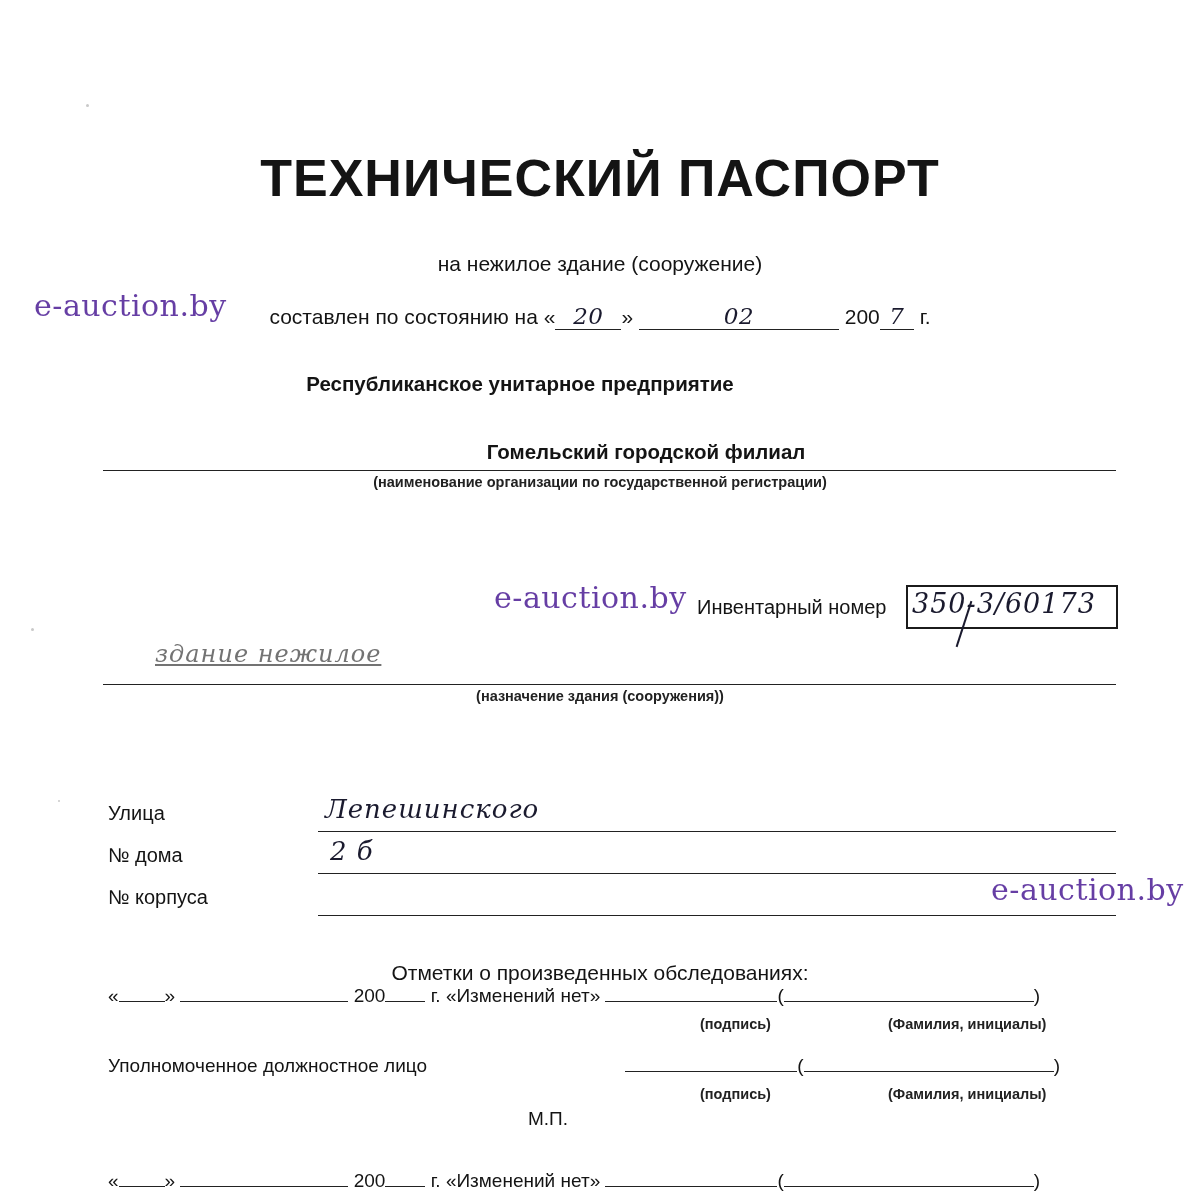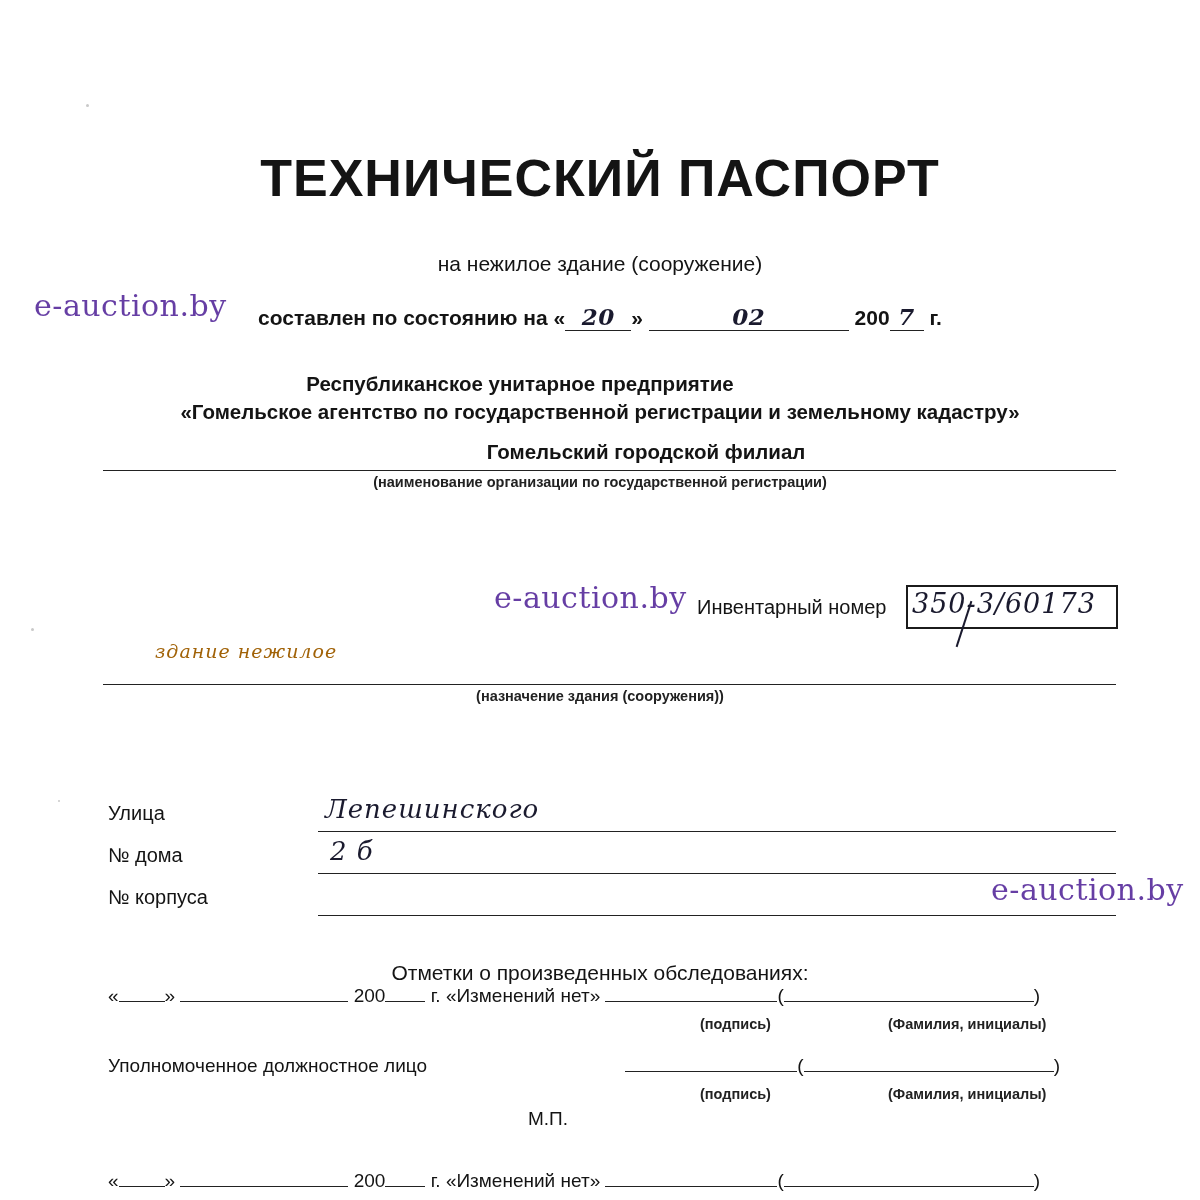--- a/index.html
+++ b/index.html
@@ -47,21 +47,20 @@
 
   
   .compiled-row {
     position: absolute;
     left: 0;
     top: 303px;
     width: 1200px;
     text-align: center;
     font-size: 21px;
     white-space: nowrap;
-    font-weight: bold;
   }
   .compiled-row .lbl { color: #141414; }
   .hand {
     font-family: "DejaVu Serif", serif;
     font-style: italic;
     font-size: 23px;
     color: #1a1a2e;
     letter-spacing: 0.5px;
   }
 
@@ -170,23 +169,24 @@
     transform: rotate(18deg);
   }
 
   
   .purpose-hand {
     position: absolute;
     left: 155px;
     top: 640px;
     font-family: "DejaVu Serif", serif;
     font-style: italic;
-    font-size: 19px;
-    color: #a16207;
+    font-size: 24px;
+    color: #737373;
     letter-spacing: 1px;
+    text-decoration: underline;
   }
   .purpose-rule {
     position: absolute;
     left: 103px;
     top: 684px;
     width: 1013px;
     border-bottom: 1.5px solid #222;
   }
   .purpose-caption {
     position: absolute;
@@ -293,21 +293,20 @@
   <div class="subtitle">на нежилое здание (сооружение)</div>
 
   <div class="compiled-row">
     <span class="lbl">составлен по состоянию на «</span><span class="box-day hand">20</span><span class="lbl">»</span>
     <span class="box-month hand">02</span>
     <span class="lbl">200</span><span class="box-year hand">7</span>
     <span class="lbl">г.</span>
   </div>
 
   <div class="org-line1">Республиканское унитарное предприятие</div>
-  <div class="org-line2">«Гомельское агентство по государственной регистрации и земельному кадастру»</div>
   <div class="org-line3">Гомельский городской филиал</div>
   <div class="org-rule"></div>
   <div class="org-caption">(наименование организации по государственной регистрации)</div>
 
   <div class="wm wm-1">e-auction.by</div>
   <div class="wm wm-2">e-auction.by</div>
   <div class="wm wm-3">e-auction.by</div>
 
   <div class="inv-label">Инвентарный номер</div>
   <div class="inv-box"></div>

